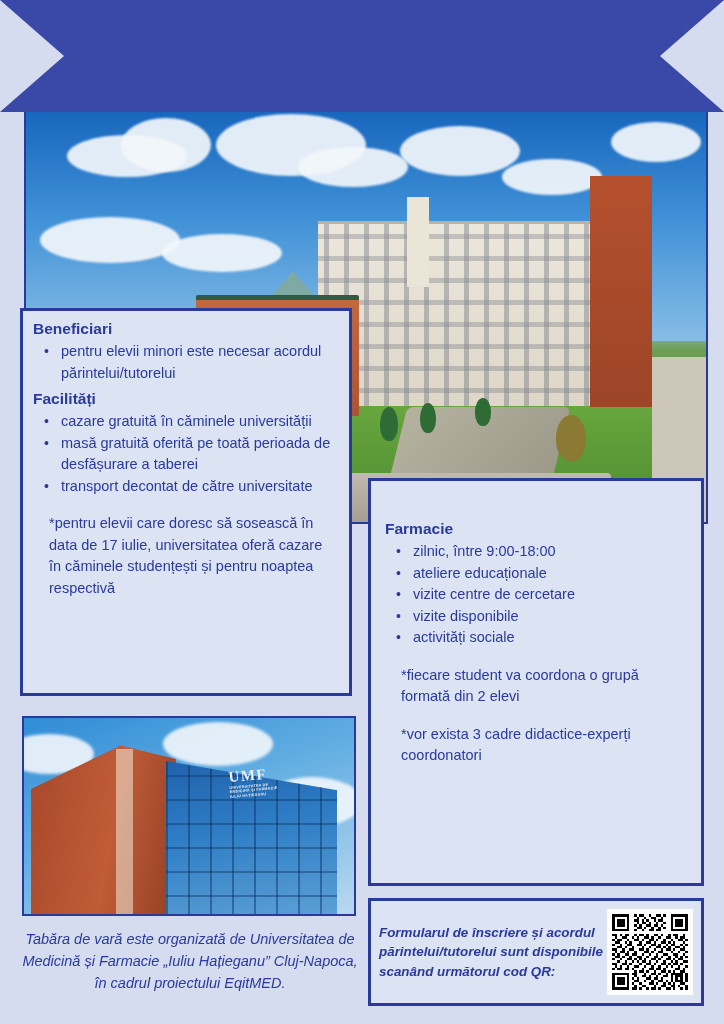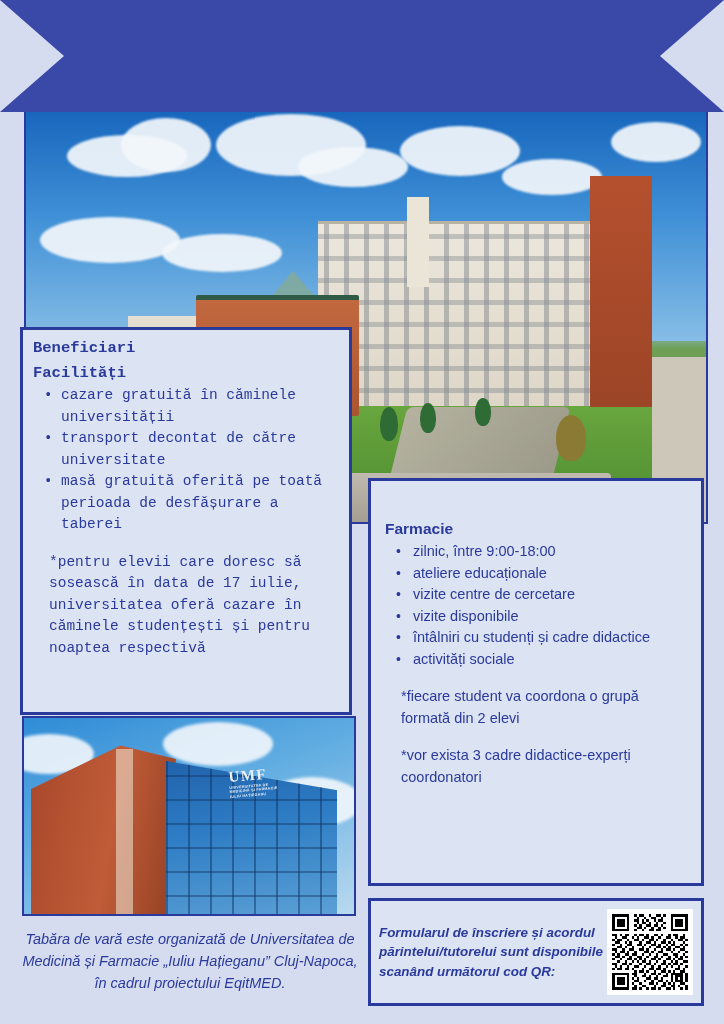--- a/index.html
+++ b/index.html
@@ -73,23 +73,23 @@
   .tree{position:absolute;background:#2f6b34;border-radius:50% 50% 45% 45%;}
   .windows-grid{position:absolute;left:0;top:0;width:100%;height:100%;
     background-image:
       linear-gradient(to right,rgba(90,100,115,.55) 0 5px,transparent 5px 20px),
       linear-gradient(to bottom,rgba(90,100,115,.45) 0 5px,transparent 5px 22px);
     background-size:20px 22px;background-position:6px 10px;opacity:.65;}
   .wall-right{position:absolute;left:92%;top:60%;width:8%;height:40%;background:#cdc7ba;}
 
   
   .box-left{
-    position:absolute;left:20px;top:327px;width:332px;height:388px;
+    position:absolute;left:20px;top:308px;width:332px;height:388px;
     background:#dce3f2;border:3px solid #2a3a9c;z-index:6;
-    padding:8px 10px 6px 10px;box-sizing:border-box;font-family:Liberation Mono, monospace;
+    padding:8px 10px 6px 10px;box-sizing:border-box;
   }
   .box-right{
     position:absolute;left:368px;top:478px;width:336px;height:408px;
     background:#dce3f2;border:3px solid #2a3a9c;z-index:6;
     padding:38px 10px 6px 14px;box-sizing:border-box;
   }
   .sec-head{color:#2a3a9c;font-size:15.5px;font-weight:bold;margin:0 0 2px 0;line-height:20px;}
   .box-left ul,.box-right ul{margin:0 0 4px 0;padding-left:26px;list-style:none;}
   .box-left li,.box-right li{
     color:#2a3a9c;font-size:14.5px;line-height:21.5px;position:relative;margin:0;
@@ -210,38 +210,38 @@
     <div class="tree" style="left:44%;top:74%;width:22px;height:40px;"></div>
     <div class="tree" style="left:52%;top:72%;width:18px;height:34px;"></div>
     <div class="tree" style="left:58%;top:71%;width:16px;height:30px;"></div>
     <div class="tree" style="left:66%;top:70%;width:16px;height:28px;"></div>
     <div class="tree" style="left:78%;top:74%;width:30px;height:46px;background:#8a7a33;"></div>
   </div>
 
   <div class="box-left">
     <div class="sec-head">Beneficiari</div>
     <ul>
+      <li>pentru elevii minori este necesar acordul părintelui/tutorelui</li>
     </ul>
     <div class="sec-head second">Facilități</div>
     <ul>
       <li>cazare gratuită în căminele universității</li>
+      <li>masă gratuită oferită pe toată perioada de desfășurare a taberei</li>
       <li>transport decontat de către universitate</li>
-      <li>masă gratuită oferită pe toată perioada de desfășurare a taberei</li>
     </ul>
     <p class="note">*pentru elevii care doresc să sosească în data de 17 iulie, universitatea oferă cazare în căminele studențești și pentru noaptea respectivă</p>
   </div>
 
   <div class="box-right">
     <div class="sec-head">Farmacie</div>
     <ul>
       <li>zilnic, între 9:00-18:00</li>
       <li>ateliere educaționale</li>
       <li>vizite centre de cercetare</li>
       <li>vizite disponibile</li>
-      <li>întâlniri cu studenți și cadre didactice</li>
       <li>activități sociale</li>
     </ul>
     <p class="note">*fiecare student va coordona o grupă formată din 2 elevi</p>
     <p class="note">*vor exista 3 cadre didactice-experți coordonatori</p>
   </div>
 
   <div class="photo-bl">
     <div class="bl-sky"></div>
     <div class="bl-cloud" style="left:-6%;top:8%;width:90px;height:40px;"></div>
     <div class="bl-cloud" style="left:42%;top:2%;width:110px;height:44px;"></div>

